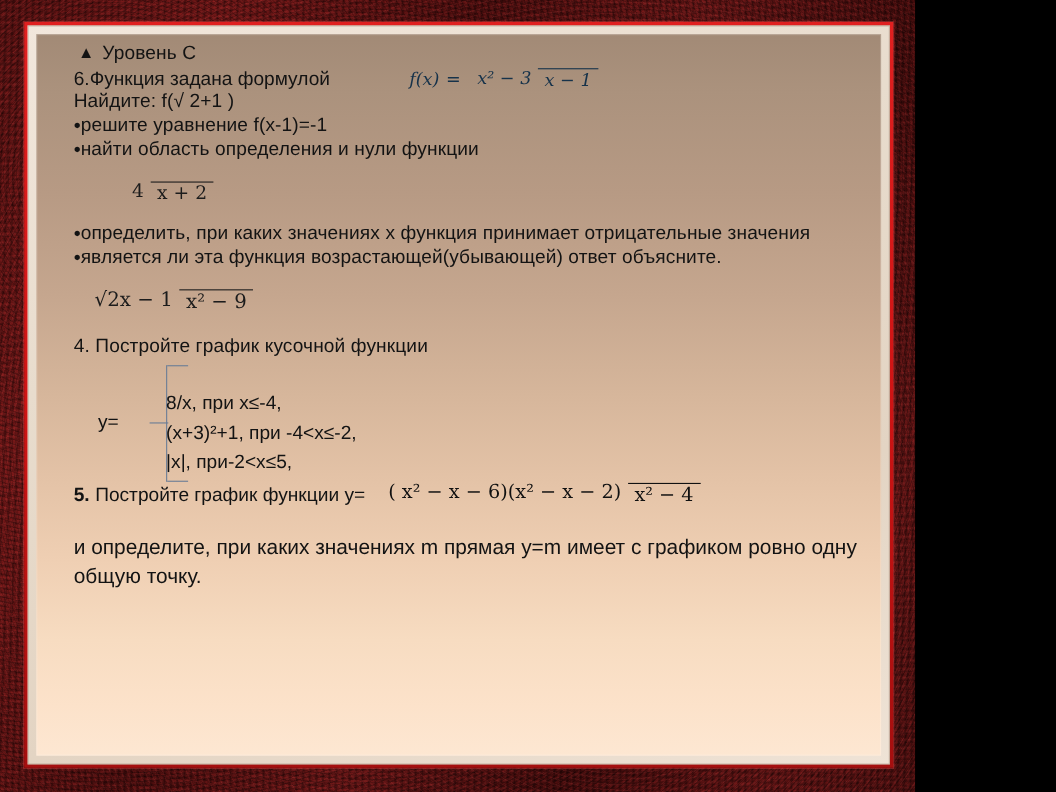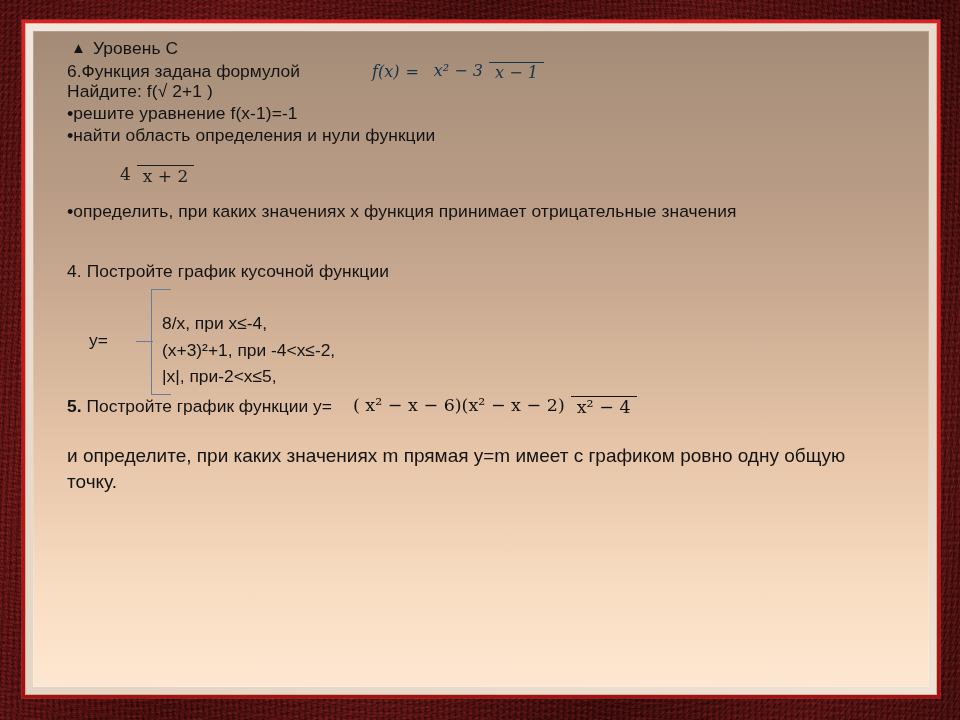--- a/index.html
+++ b/index.html
@@ -2,21 +2,21 @@
 <html><head>
 <meta charset="utf-8">
 <style>
   html, body {
     margin: 0;
     padding: 0;
     background: #000;
   }
   .slide {
     position: relative;
-    width: 960px;
+    width: 832px;
     height: 720px;
     overflow: hidden;
     font-family: "Liberation Sans", sans-serif;
   }
 
   
   .frame-outer {
     position: absolute;
     inset: 0;
     background:
@@ -180,21 +180,21 @@
   .brace::after  { bottom: 0; }
   .brace-mid {
     position: absolute;
     left: -16px;
     top: 52px;
     width: 17px;
     border-top: 1.6px solid #6a7d96;
   }
   .cases {
     position: absolute;
-    left: 95px;
+    left: 84px;
     top: 24px;
     font-size: 17.4px;
     line-height: 1.52;
   }
   .cases div { white-space: nowrap; }
 
   .final {
     margin-top: 4px;
     font-size: 19px;
     line-height: 1.38;
@@ -251,24 +251,33 @@
             <span class="den">x + 2</span>
           </span>
         </span>
       </div>
 
       <div class="gap-c"></div>
 
       <div class="line">
         <span class="bul">•</span><span>определить, при каких значениях х функция принимает отрицательные значения</span>
       </div>
+      <div class="line bulline">
+        <span class="bul">•</span><span>является ли эта функция возрастающей(убывающей) ответ объясните.</span>
+      </div>
 
       <div class="gap-d"></div>
 
       <div class="row">
+        <span class="math upright" id="formula3">
+          <span class="frac">
+            <span class="num">√2x − 1</span>
+            <span class="den">x² − 9</span>
+          </span>
+        </span>
       </div>
 
       <div class="gap-e"></div>
 
       <div class="line">4. Постройте график кусочной функции</div>
 
       <div class="piece-wrap">
         <span class="ylabel">y=</span>
         <div class="brace">
           <div class="brace-mid"></div>

